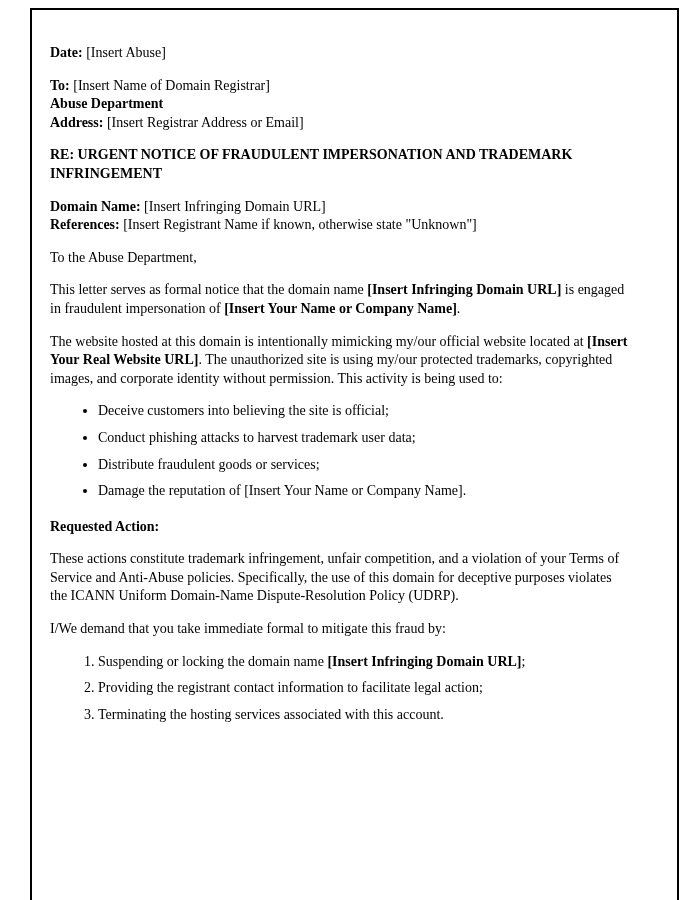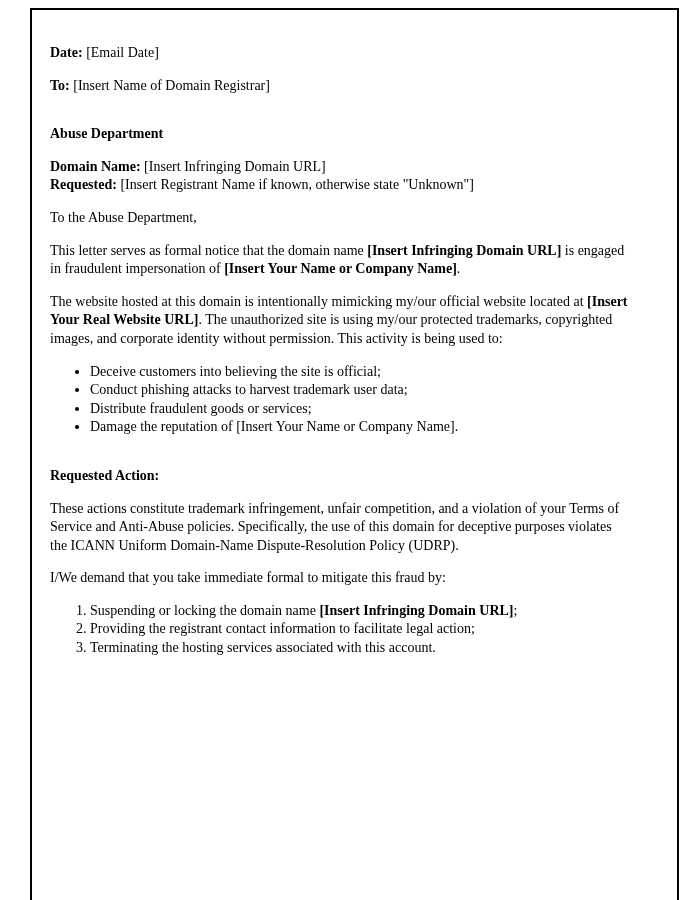--- a/index.html
+++ b/index.html
@@ -18,44 +18,46 @@
     position: absolute;
     left: 30px;
     top: 8px;
     width: 649px;
     height: 960px;
     border: 2px solid #000000;
     background: #ffffff;
     padding: 34px 45px 20px 18px;
   }
   .block { margin: 0 0 14px 0; }
-  .bold { font-weight: bold; margin-top: 30px; }
+  .bold { font-weight: bold; }
   strong { font-weight: bold; }
   ul.bullets, ol.numbered {
     margin: 4px 0 17px 0;
     padding-left: 40px;
   }
-  li { margin: 0; padding: 0; }
+  li { margin: 8px; padding: 0; }
 </style>
 </head>
 <body>
 
 <div class="page">
 
-  <div class="block"><strong>Date:</strong><span> [Email Date]</span></div>
+  <div class="block"><strong>Date:</strong><span> [Insert Abuse]</span></div>
 
   <div class="block">
     <div><strong>To:</strong><span> [Insert Name of Domain Registrar]</span></div>
     <div class="bold">Abuse Department</div>
+    <div><strong>Address:</strong><span> [Insert Registrar Address or Email]</span></div>
   </div>
 
+  <div class="block bold">RE: URGENT NOTICE OF FRAUDULENT IMPERSONATION AND TRADEMARK INFRINGEMENT</div>
 
   <div class="block">
     <div><strong>Domain Name:</strong><span> [Insert Infringing Domain URL]</span></div>
-    <div><strong>Requested:</strong><span> [Insert Registrant Name if known, otherwise state "Unknown"]</span></div>
+    <div><strong>References:</strong><span> [Insert Registrant Name if known, otherwise state "Unknown"]</span></div>
   </div>
 
   <div class="block">To the Abuse Department,</div>
 
   <div class="block"><span>This letter serves as formal notice that the domain name </span><strong>[Insert Infringing Domain URL]</strong><span> is engaged in fraudulent impersonation of </span><strong>[Insert Your Name or Company Name]</strong><span>.</span></div>
 
   <div class="block"><span>The website hosted at this domain is intentionally mimicking my/our official website located at </span><strong>[Insert Your Real Website URL]</strong><span>. The unauthorized site is using my/our protected trademarks, copyrighted images, and corporate identity without permission. This activity is being used to:</span></div>
 
   <ul class="bullets">
     <li>Deceive customers into believing the site is official;</li>

